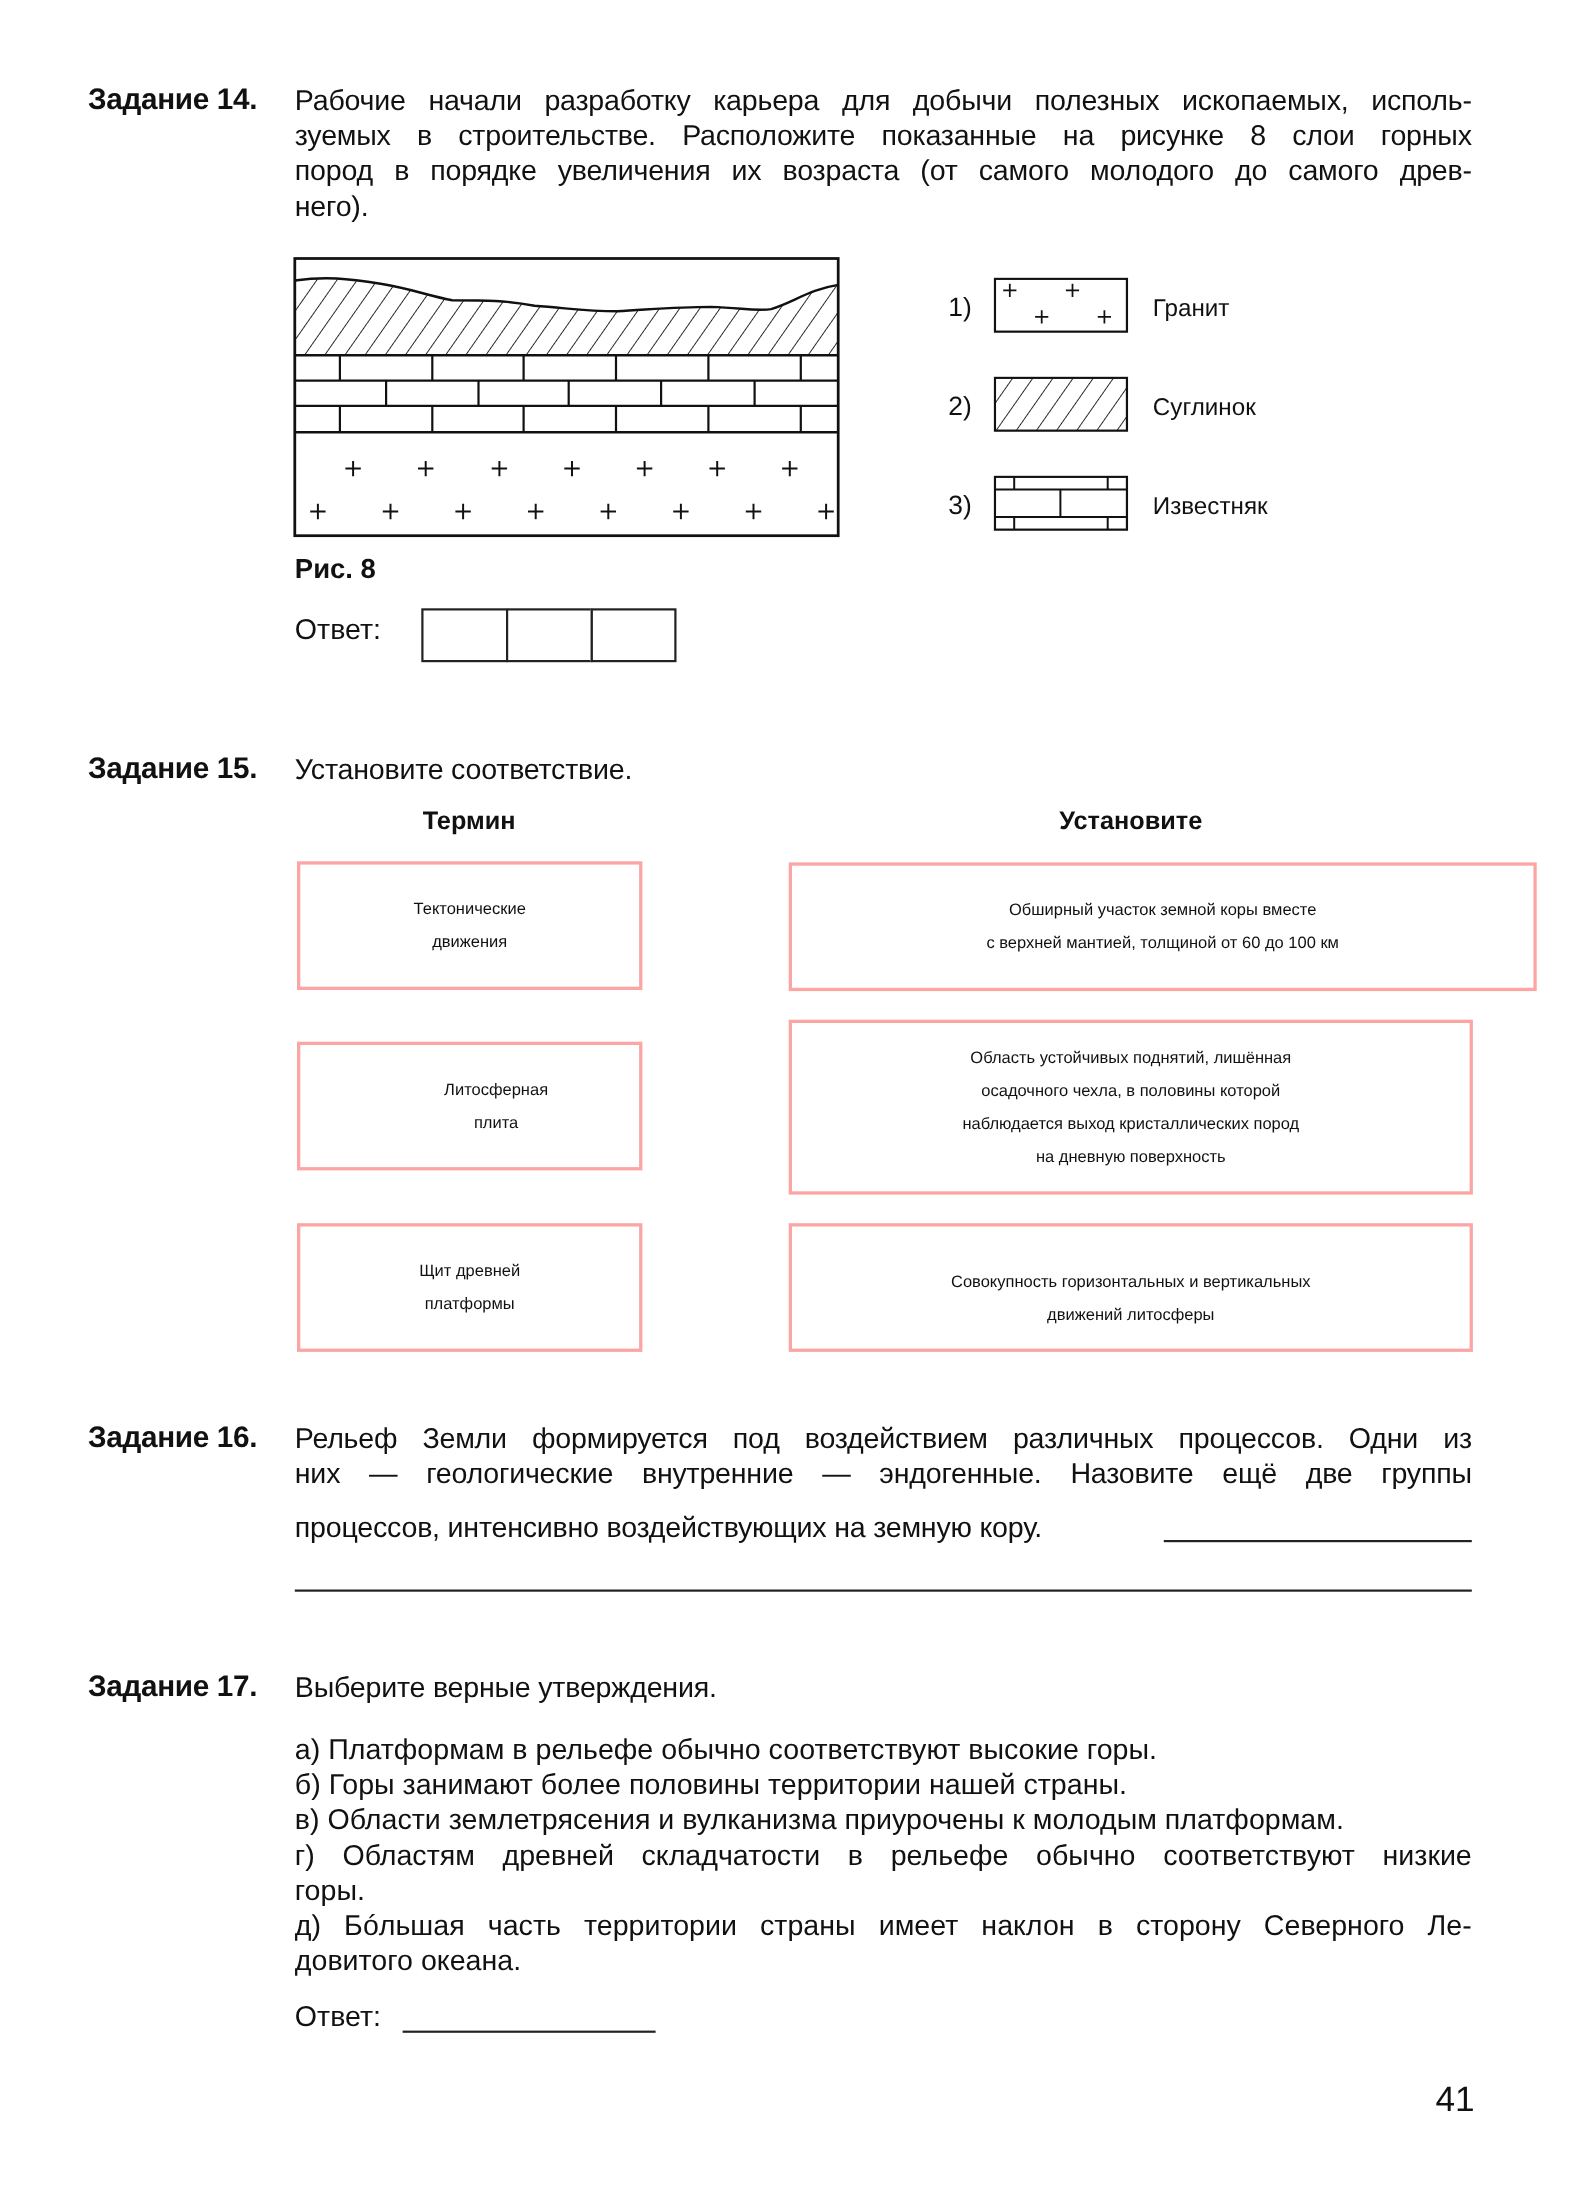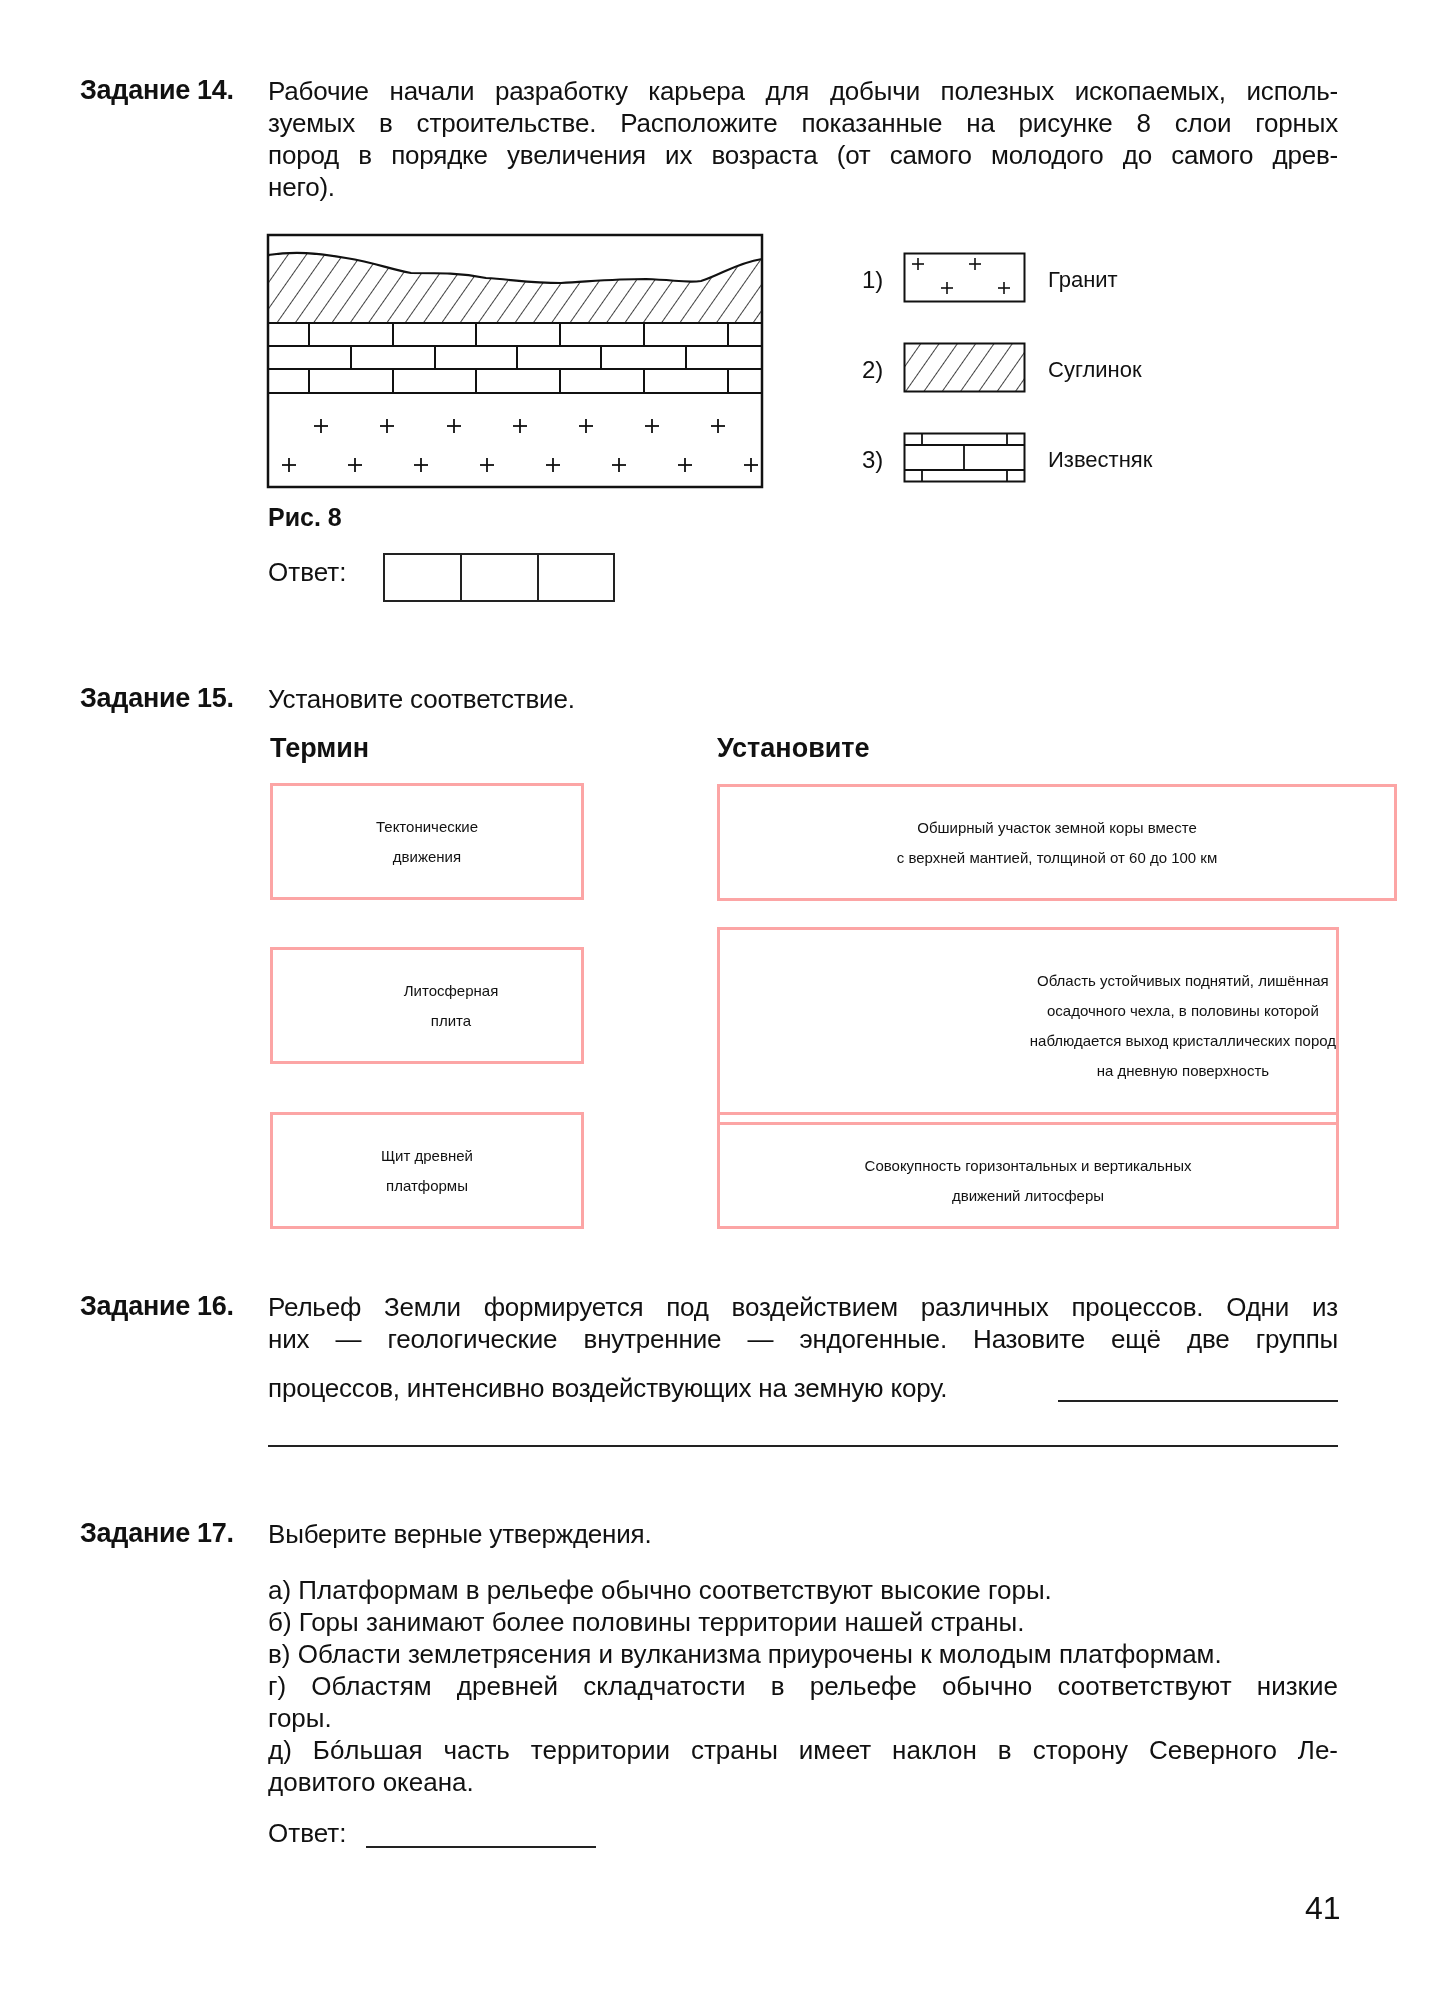--- a/index.html
+++ b/index.html
@@ -6,21 +6,21 @@
   body { width:1448px; height:2000px; position:relative; overflow:hidden;
          font-family:"Liberation Sans", sans-serif; color:#111; }
   .abs { position:absolute; }
   .task-label { font-weight:bold; font-size:27px; letter-spacing:-0.3px; }
   .body-text { font-size:26px; line-height:32px; letter-spacing:-0.2px; }
   .justify { text-align:justify; text-align-last:justify; }
   .box-blue { position:absolute; border:3px solid #fca5a5; box-sizing:border-box;
               display:flex; align-items:center; justify-content:center; text-align:center;
               font-size:15px; line-height:30px; }
   .box-blue.top { align-items:flex-start; padding-top:36px; }
-  .col-head { font-weight:bold; font-size:27px; }
+  .col-head { font-weight:bold; font-size:23px; text-align:center; }
   .ans-cell { position:absolute; border:2px solid #222; box-sizing:border-box; background:#fff; }
   .legend-num { font-size:24px; }
   .legend-label { font-size:22px; }
   .uline { position:absolute; border-bottom:2px solid #222; height:0; }
   .item { position:absolute; left:268px; width:1070px; font-size:26px; line-height:32px; }
 </style>
 </head>
 <body>
 
 <div class="abs task-label" style="left:80px; top:75px;">Задание 14.</div>
@@ -206,21 +206,21 @@
       <div>платформы</div>
     </div>
 </div>
 
 <div class="box-blue" style="left:717px; top:784px; width:680px; height:117px;">
   <div>
       <div>Обширный участок земной коры вместе</div>
       <div>с верхней мантией, толщиной от 60 до 100 км</div>
     </div>
 </div>
-<div class="box-blue" style="left:717px; top:927px; width:622px; height:198px;justify-content:flex-end;">
+<div class="box-blue" style="left:717px; top:927px; width:622px; height:159px;">
   <div>
     <div>Область устойчивых поднятий, лишённая</div>
     <div>осадочного чехла, в половины которой</div>
     <div>наблюдается выход кристаллических пород</div>
     <div>на дневную поверхность</div>
   </div>
 </div>
 <div class="box-blue top" style="left:717px; top:1112px; width:622px; height:117px;">
   <div>
       <div>Совокупность горизонтальных и вертикальных</div>

